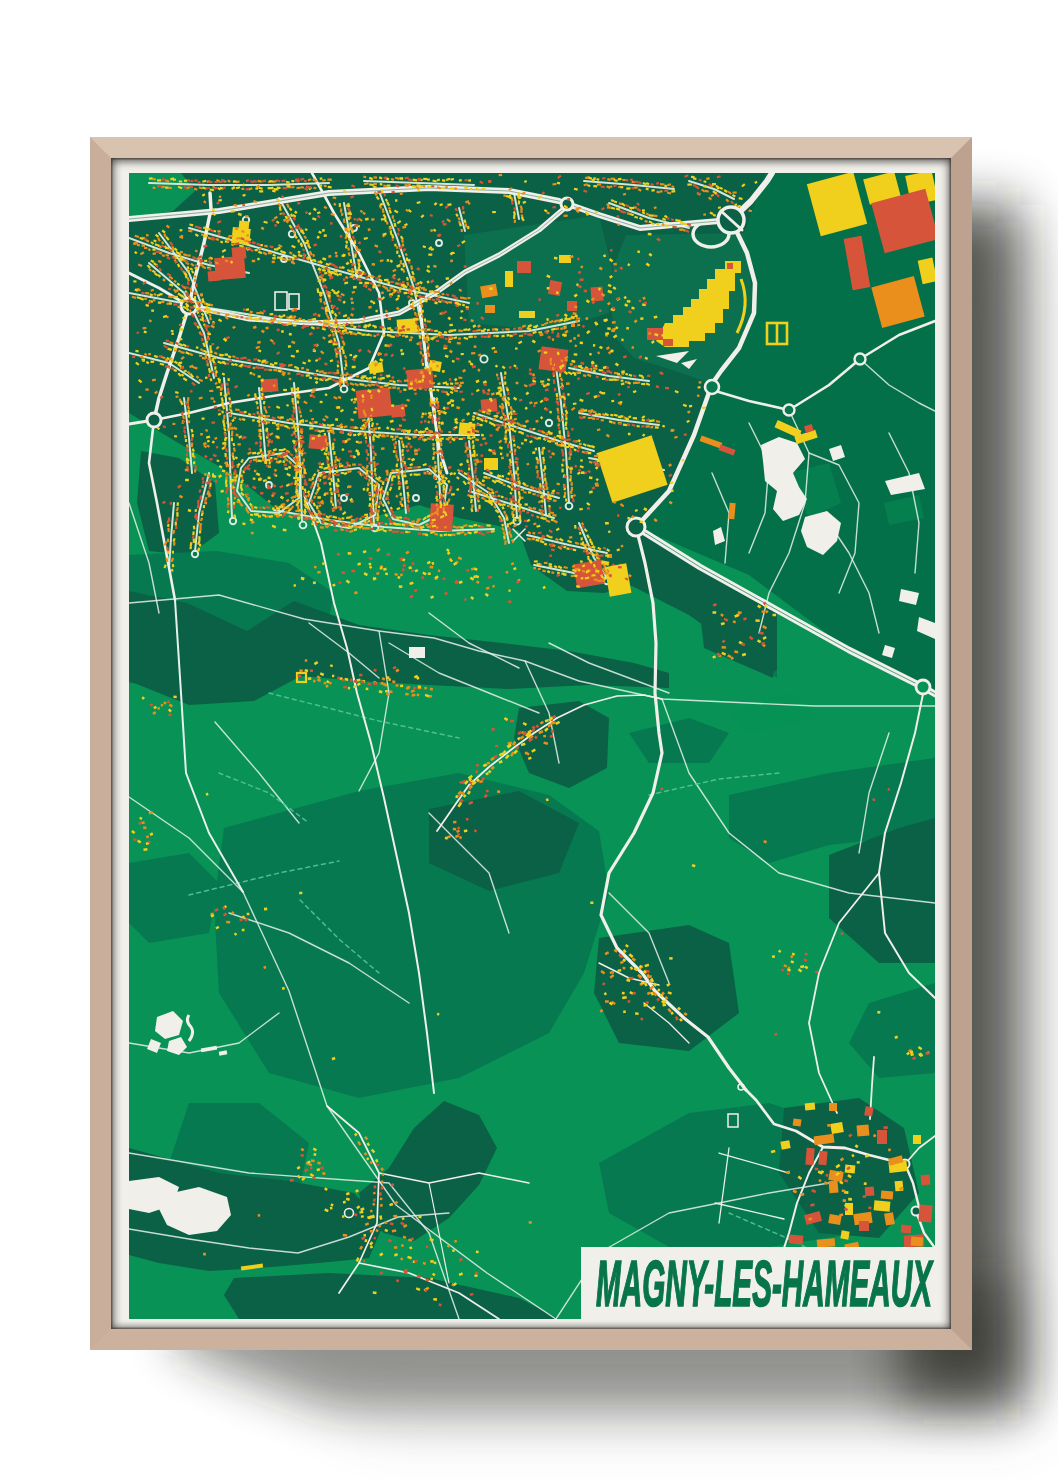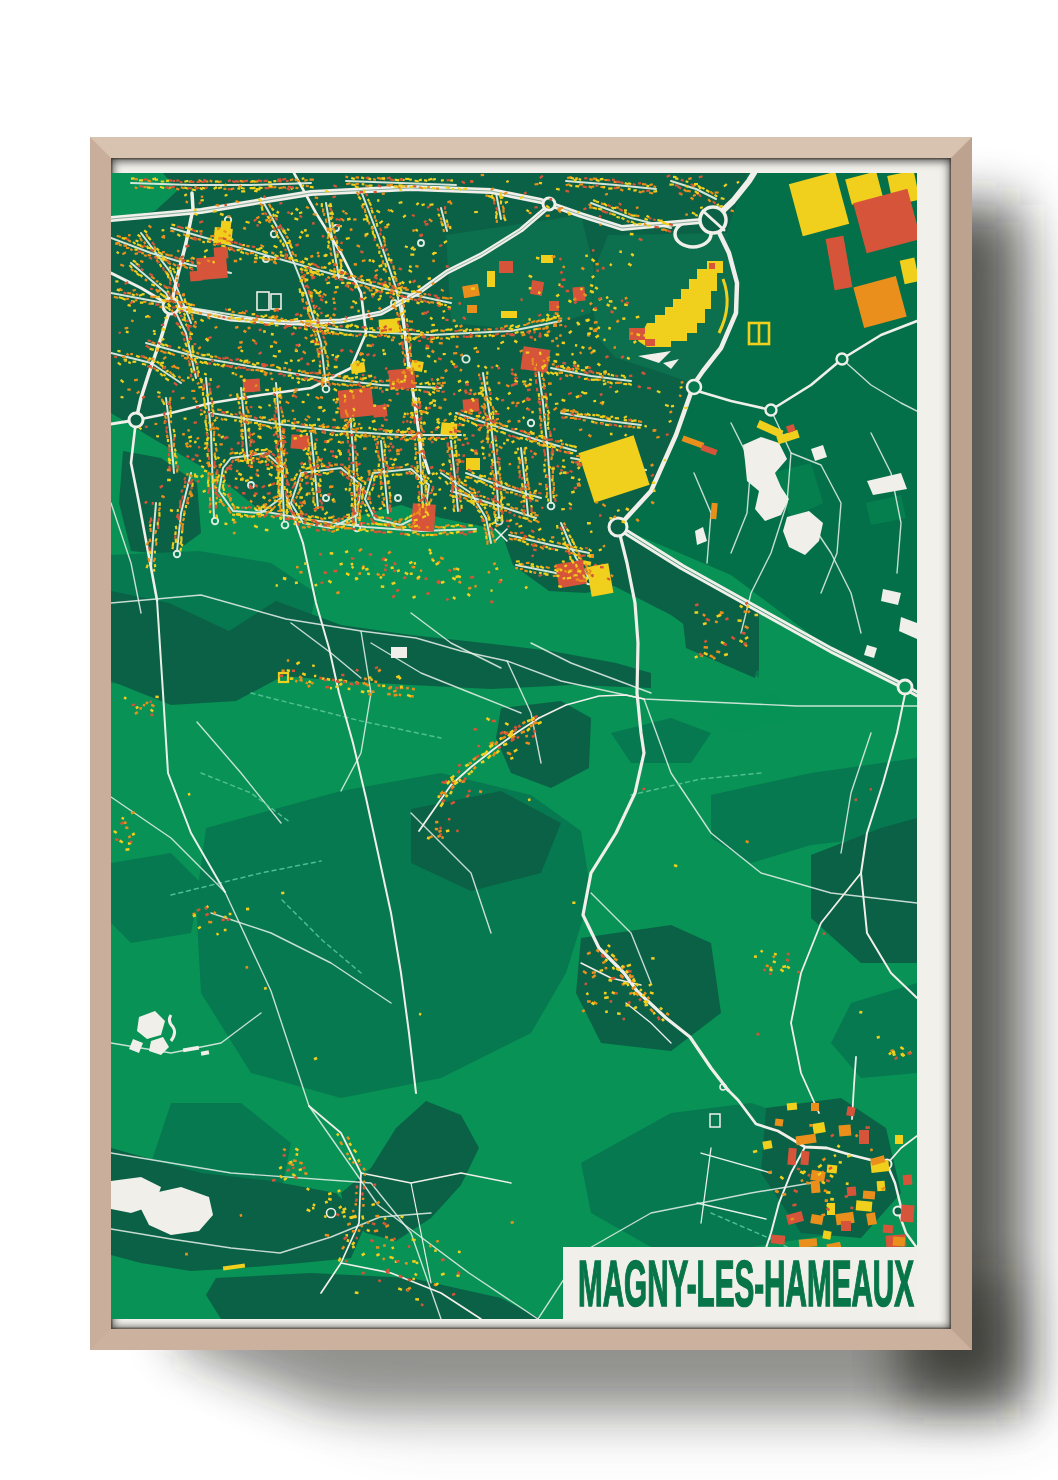--- a/index.html
+++ b/index.html
@@ -1,20 +1,20 @@
 <!DOCTYPE html>
 <html><head><meta charset="utf-8"><style>
 html,body{margin:0;padding:0;background:#ffffff;width:1058px;height:1480px;overflow:hidden;font-family:"Liberation Sans",sans-serif;}
 #shadow{position:absolute;left:0;top:0;}
 #frame{position:absolute;left:90px;top:137px;width:840px;height:1171px;
  border-style:solid;border-width:21px;
  border-top-color:#d8c2b0;border-left-color:#c9ae9b;border-right-color:#bda28f;border-bottom-color:#cbb19e;}
 #matte{position:absolute;left:0;top:0;width:840px;height:1171px;background:#f1f0ea;
  box-shadow:inset 0 4px 8px rgba(0,0,0,0.42), inset 4px 0 8px rgba(0,0,0,0.28), inset -4px 0 8px rgba(0,0,0,0.25), inset 0 -3px 6px rgba(0,0,0,0.20), inset 0 0 0 1.5px rgba(110,85,65,0.5);}
-#map{position:absolute;left:0;top:15px;width:806px;height:1146px;}
+#map{position:absolute;left:18px;top:15px;width:806px;height:1146px;font-style:italic;}
 </style></head>
 <body>
 <svg id="shadow" width="1058" height="1480">
 <defs>
 <filter id="b1" x="-40%" y="-10%" width="180%" height="120%">
         <feGaussianBlur stdDeviation="26"></feGaussianBlur>
       </filter>
 <filter id="b2" x="-15%" y="-40%" width="130%" height="180%">
         <feGaussianBlur stdDeviation="24"></feGaussianBlur>
       </filter>

